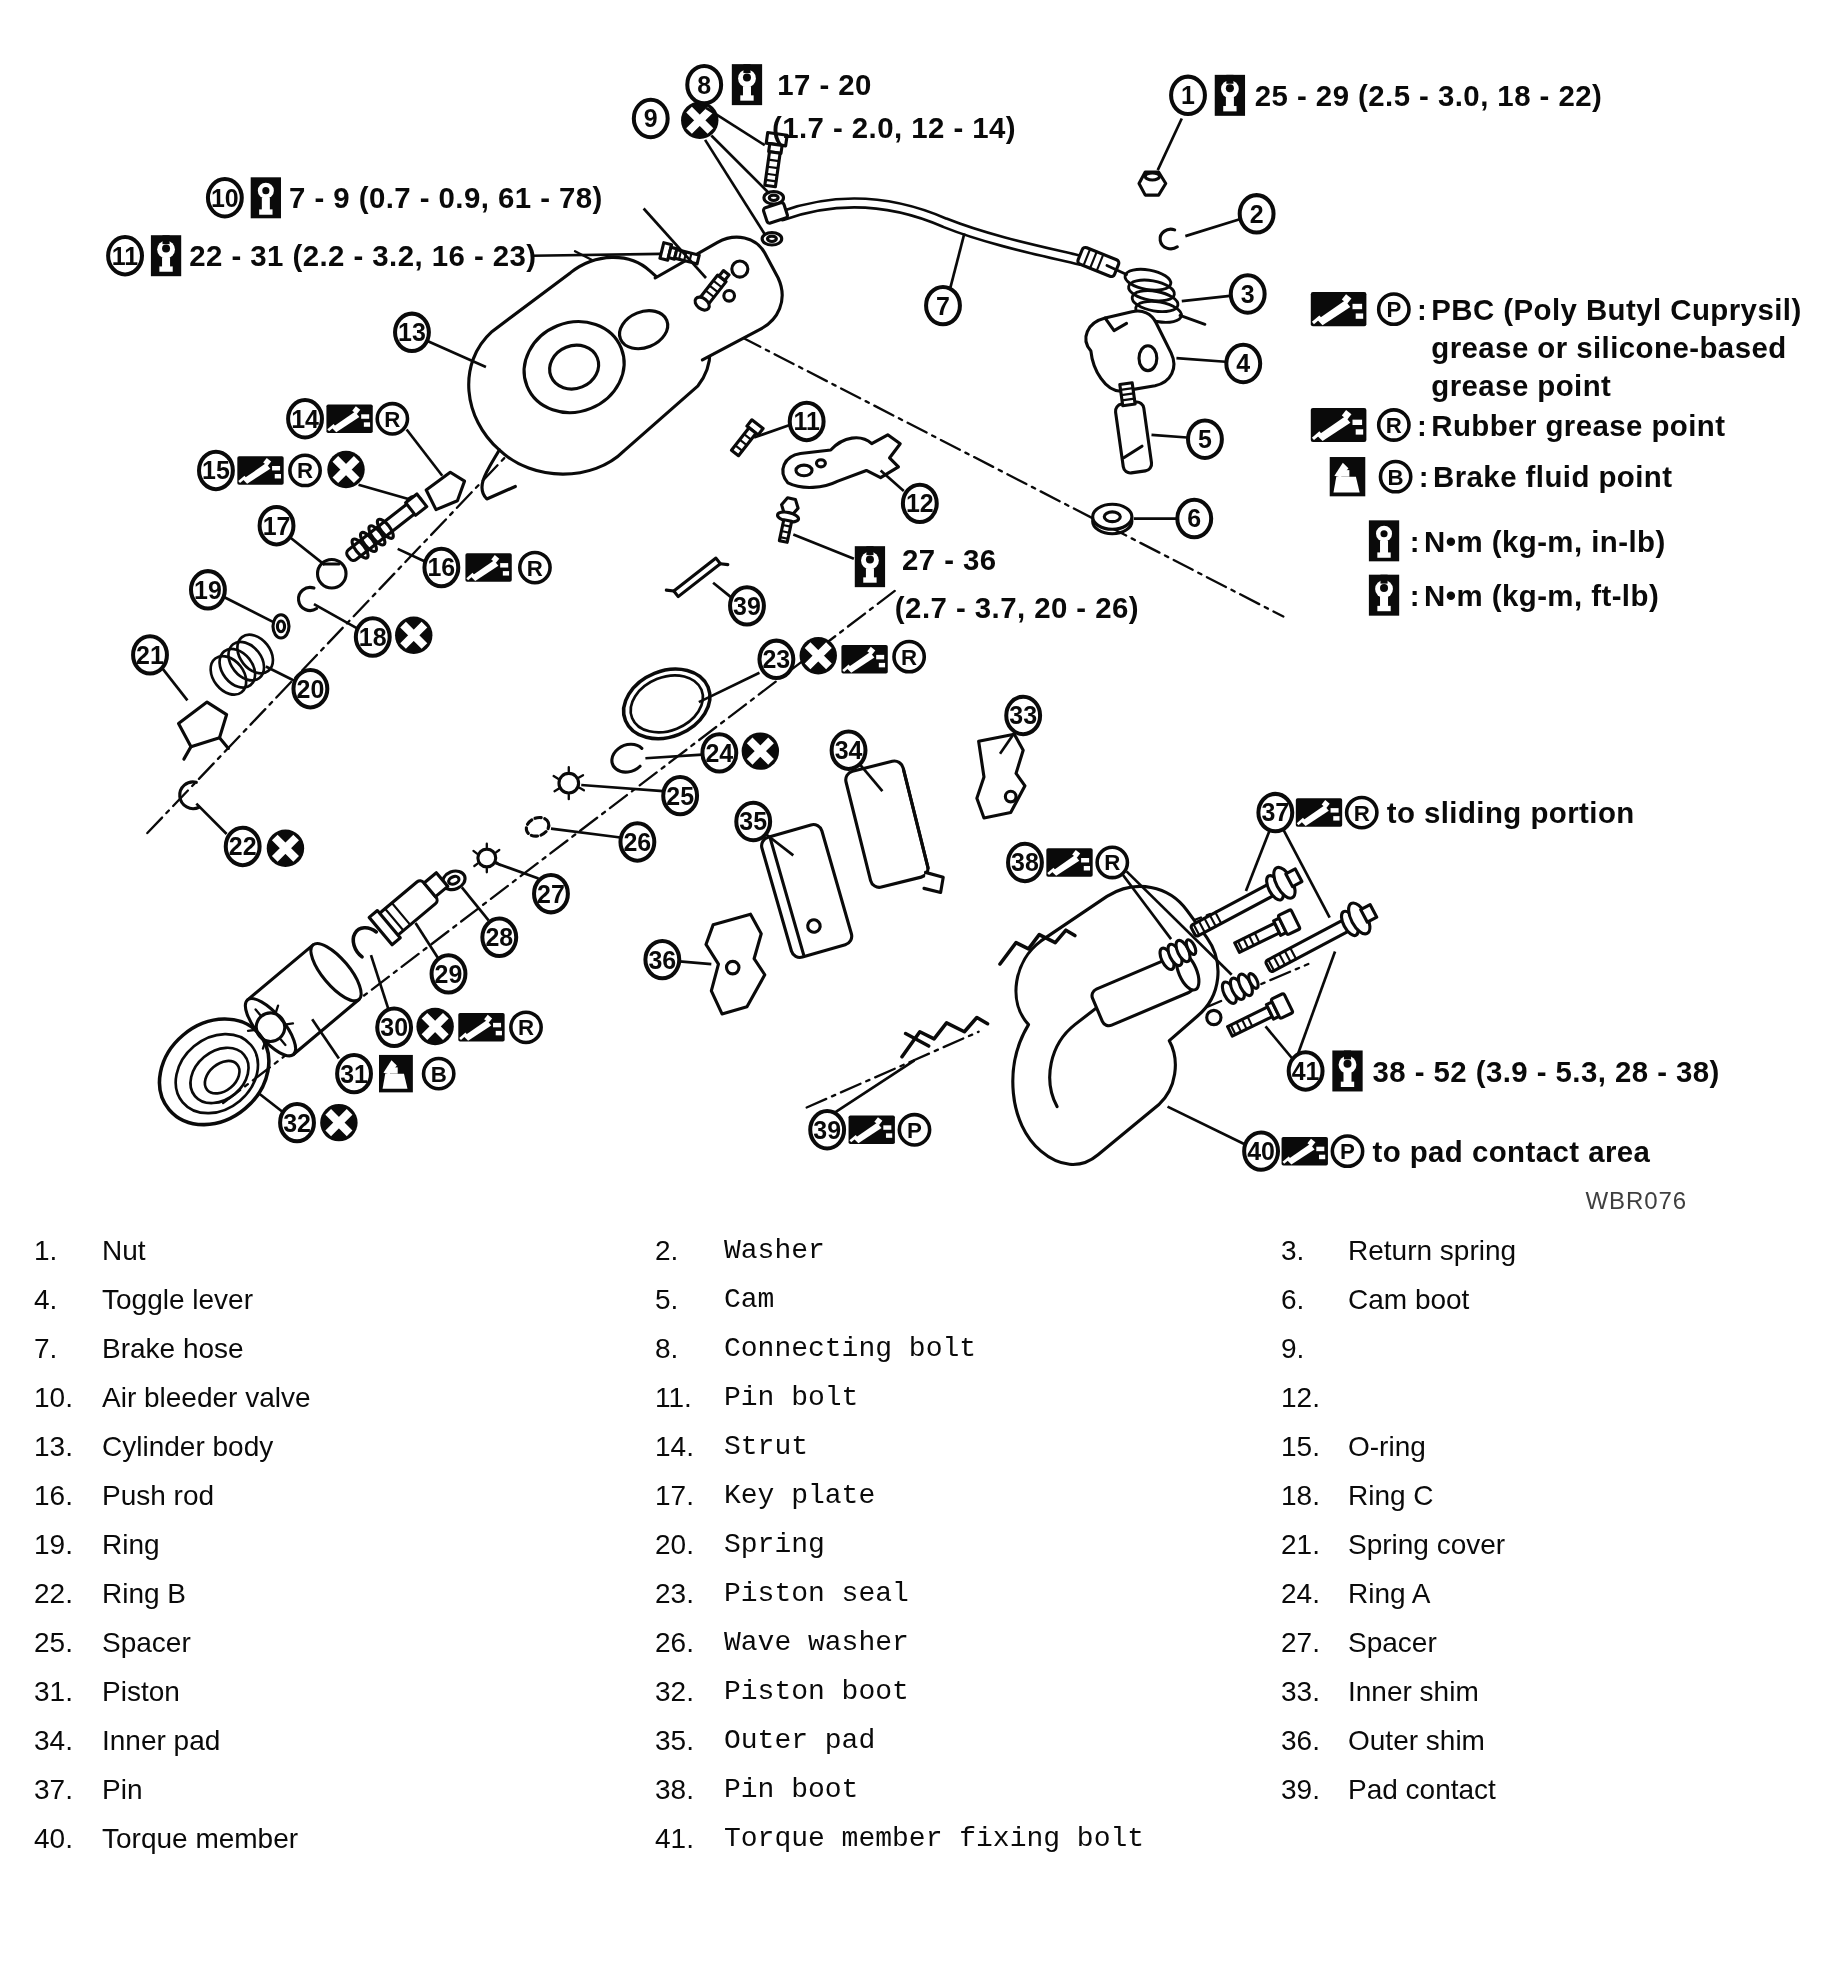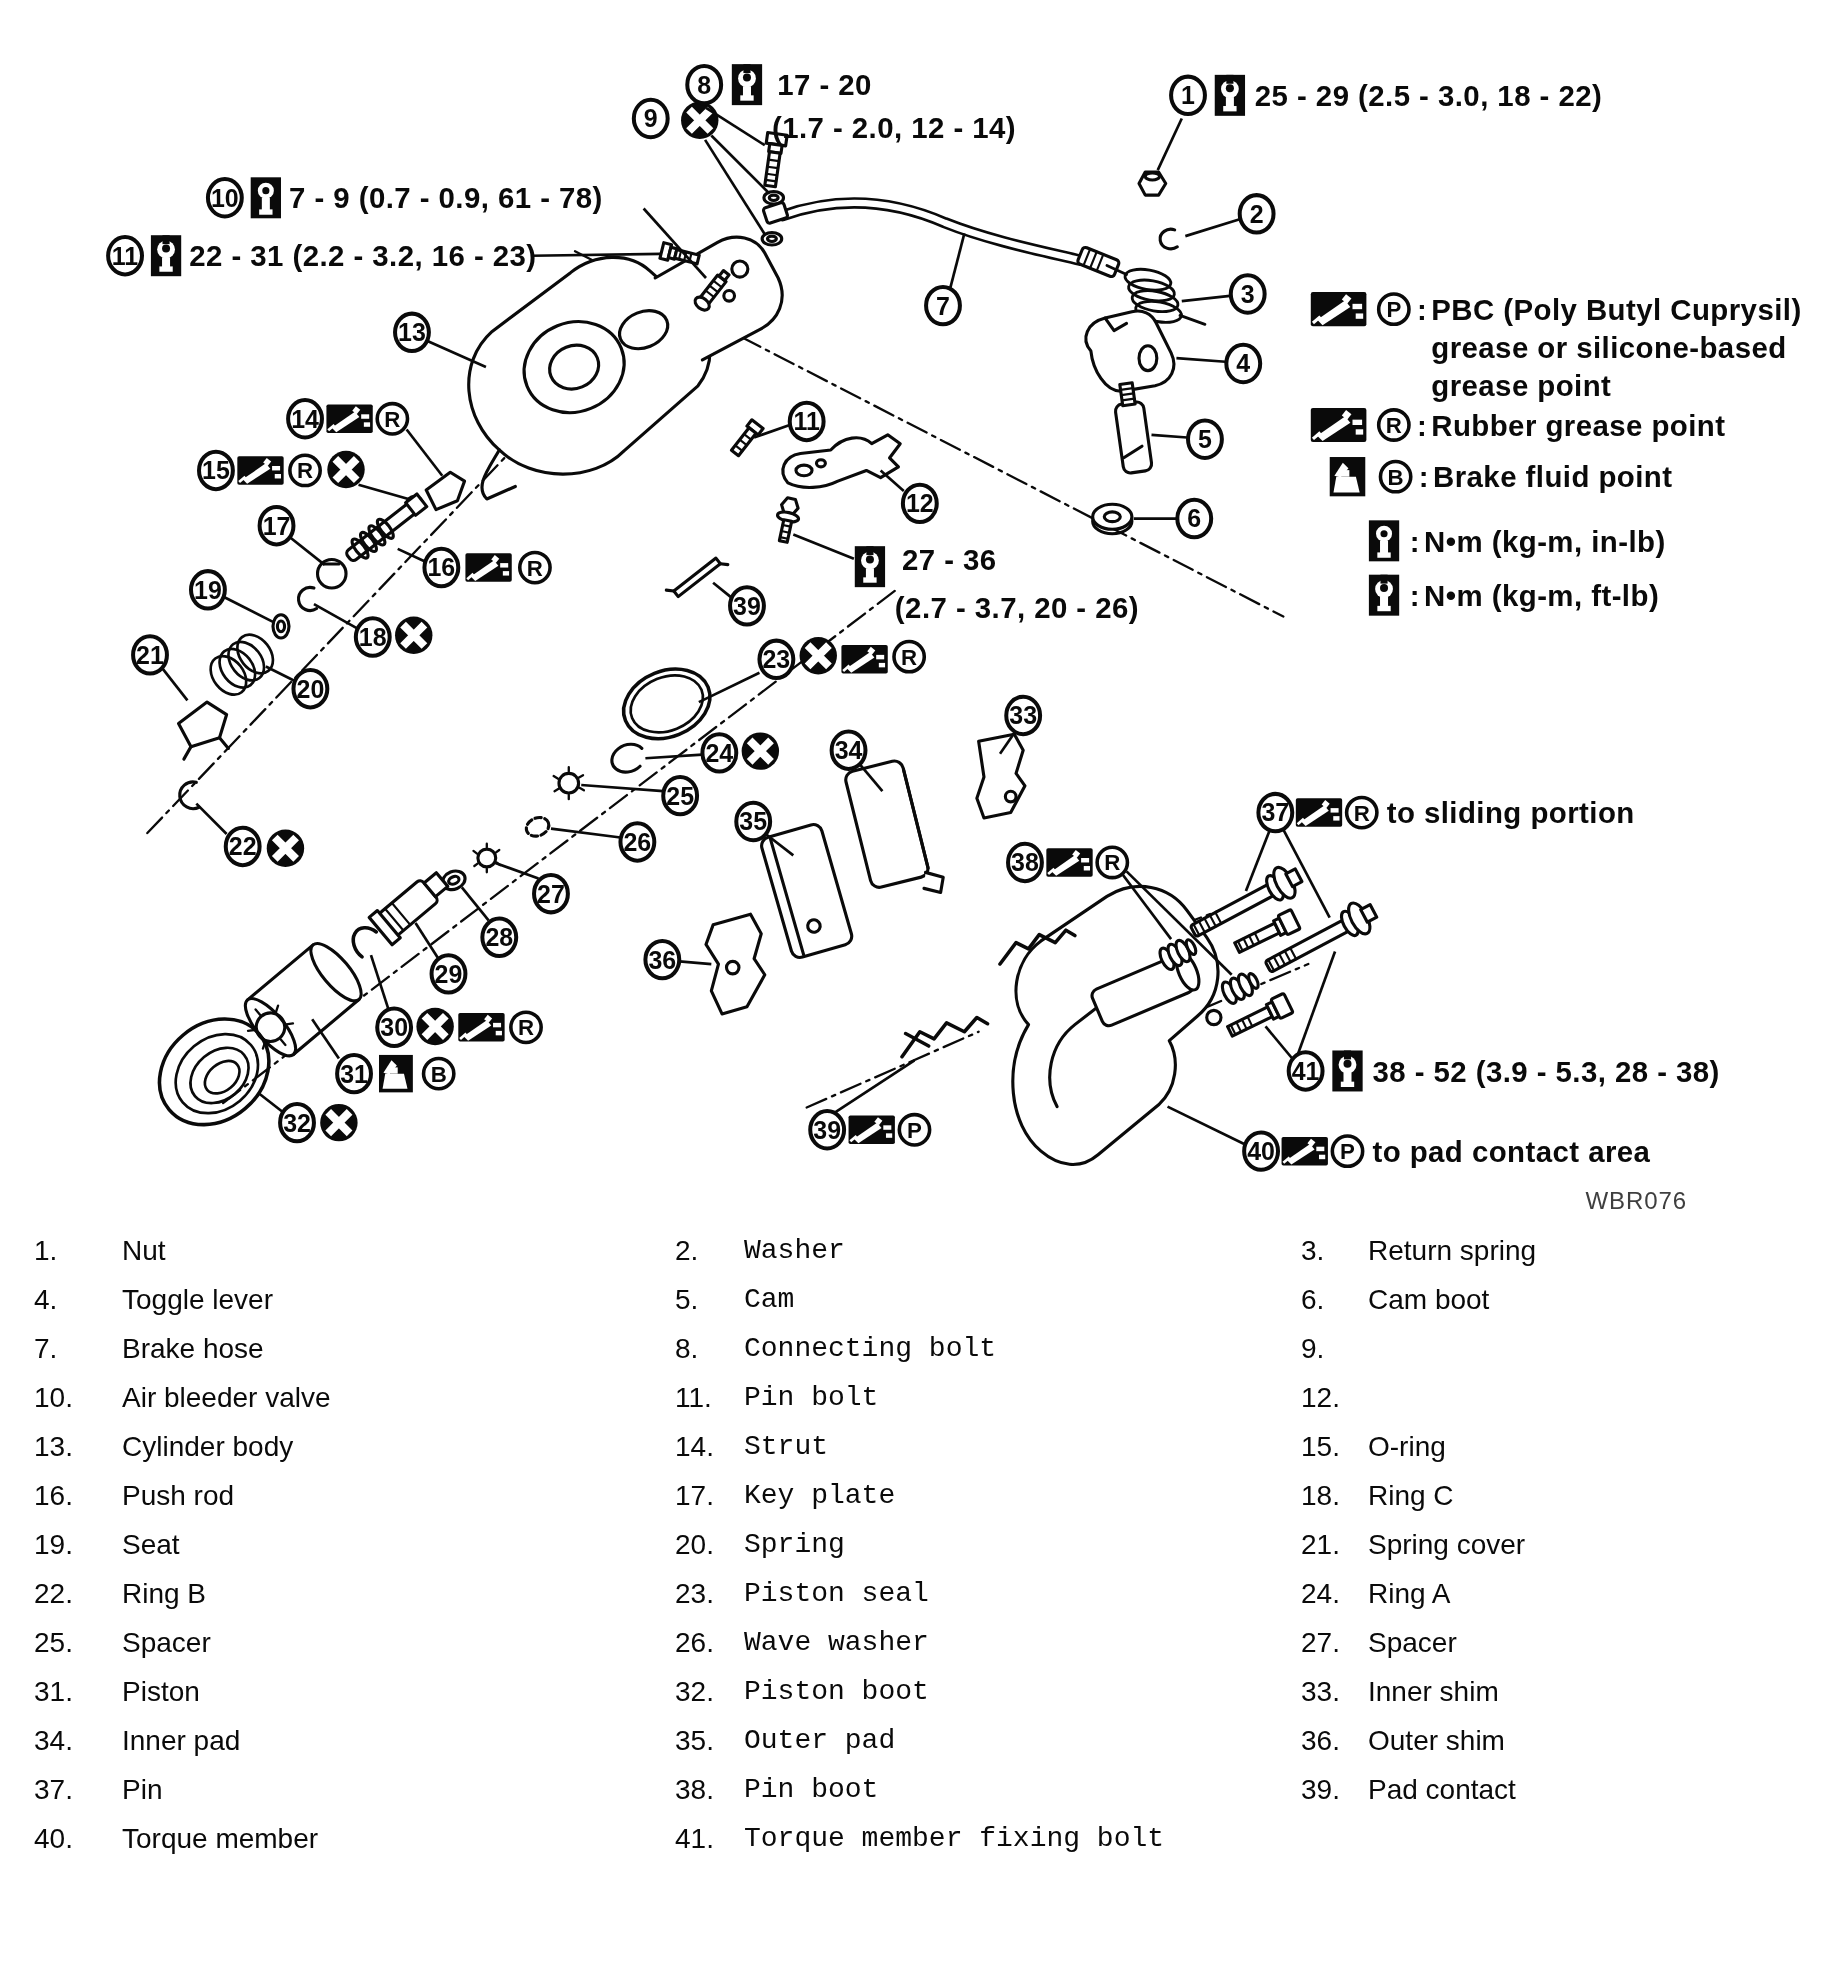--- a/index.html
+++ b/index.html
@@ -8,21 +8,21 @@
   svg text{font-family:"Liberation Sans",sans-serif;}
   .num{font-size:28px;font-weight:700;text-anchor:middle;fill:#0a0a0a;}
   .bdg{font-size:25px;font-weight:700;text-anchor:middle;fill:#0a0a0a;}
   .ann{font-size:33px;font-weight:700;fill:#0a0a0a;letter-spacing:.5px;}
   .figcode{font-size:27px;font-weight:400;fill:#3f3f3f;text-anchor:end;letter-spacing:1px;}
   .ld{stroke:#0a0a0a;stroke-width:3;fill:none;}
   .cl{stroke:#0a0a0a;stroke-width:2.6;fill:none;stroke-dasharray:24 7 4 7;}
   #parts-list{position:absolute;left:0;top:1226px;width:1845px;}
   .prow{display:flex;height:49px;align-items:center;font-size:28px;}
   .pnum{flex:0 0 68px;padding-left:34px;}
-  .pname1{flex:0 0 553px;margin-left:20px;}
+  .pname1{flex:0 0 553px;}
   .pnum2{flex:0 0 69px;}
   .pname2{flex:0 0 557px;font-family:Liberation Mono, monospace;}
   .pnum3{flex:0 0 67px;}
   .pname3{flex:1 1 auto;}
 </style>
 </head>
 <body>
 
 <div class="page">
 
@@ -811,21 +811,21 @@
       <div class="prow">
         <div class="pnum">16.</div>
         <div class="pname1">Push rod</div>
         <div class="pnum2">17.</div>
         <div class="pname2">Key plate</div>
         <div class="pnum3">18.</div>
         <div class="pname3">Ring C</div>
       </div>
       <div class="prow">
         <div class="pnum">19.</div>
-        <div class="pname1">Seat</div>
+        <div class="pname1">Ring</div>
         <div class="pnum2">20.</div>
         <div class="pname2">Spring</div>
         <div class="pnum3">21.</div>
         <div class="pname3">Spring cover</div>
       </div>
       <div class="prow">
         <div class="pnum">22.</div>
         <div class="pname1">Ring B</div>
         <div class="pnum2">23.</div>
         <div class="pname2">Piston seal</div>

